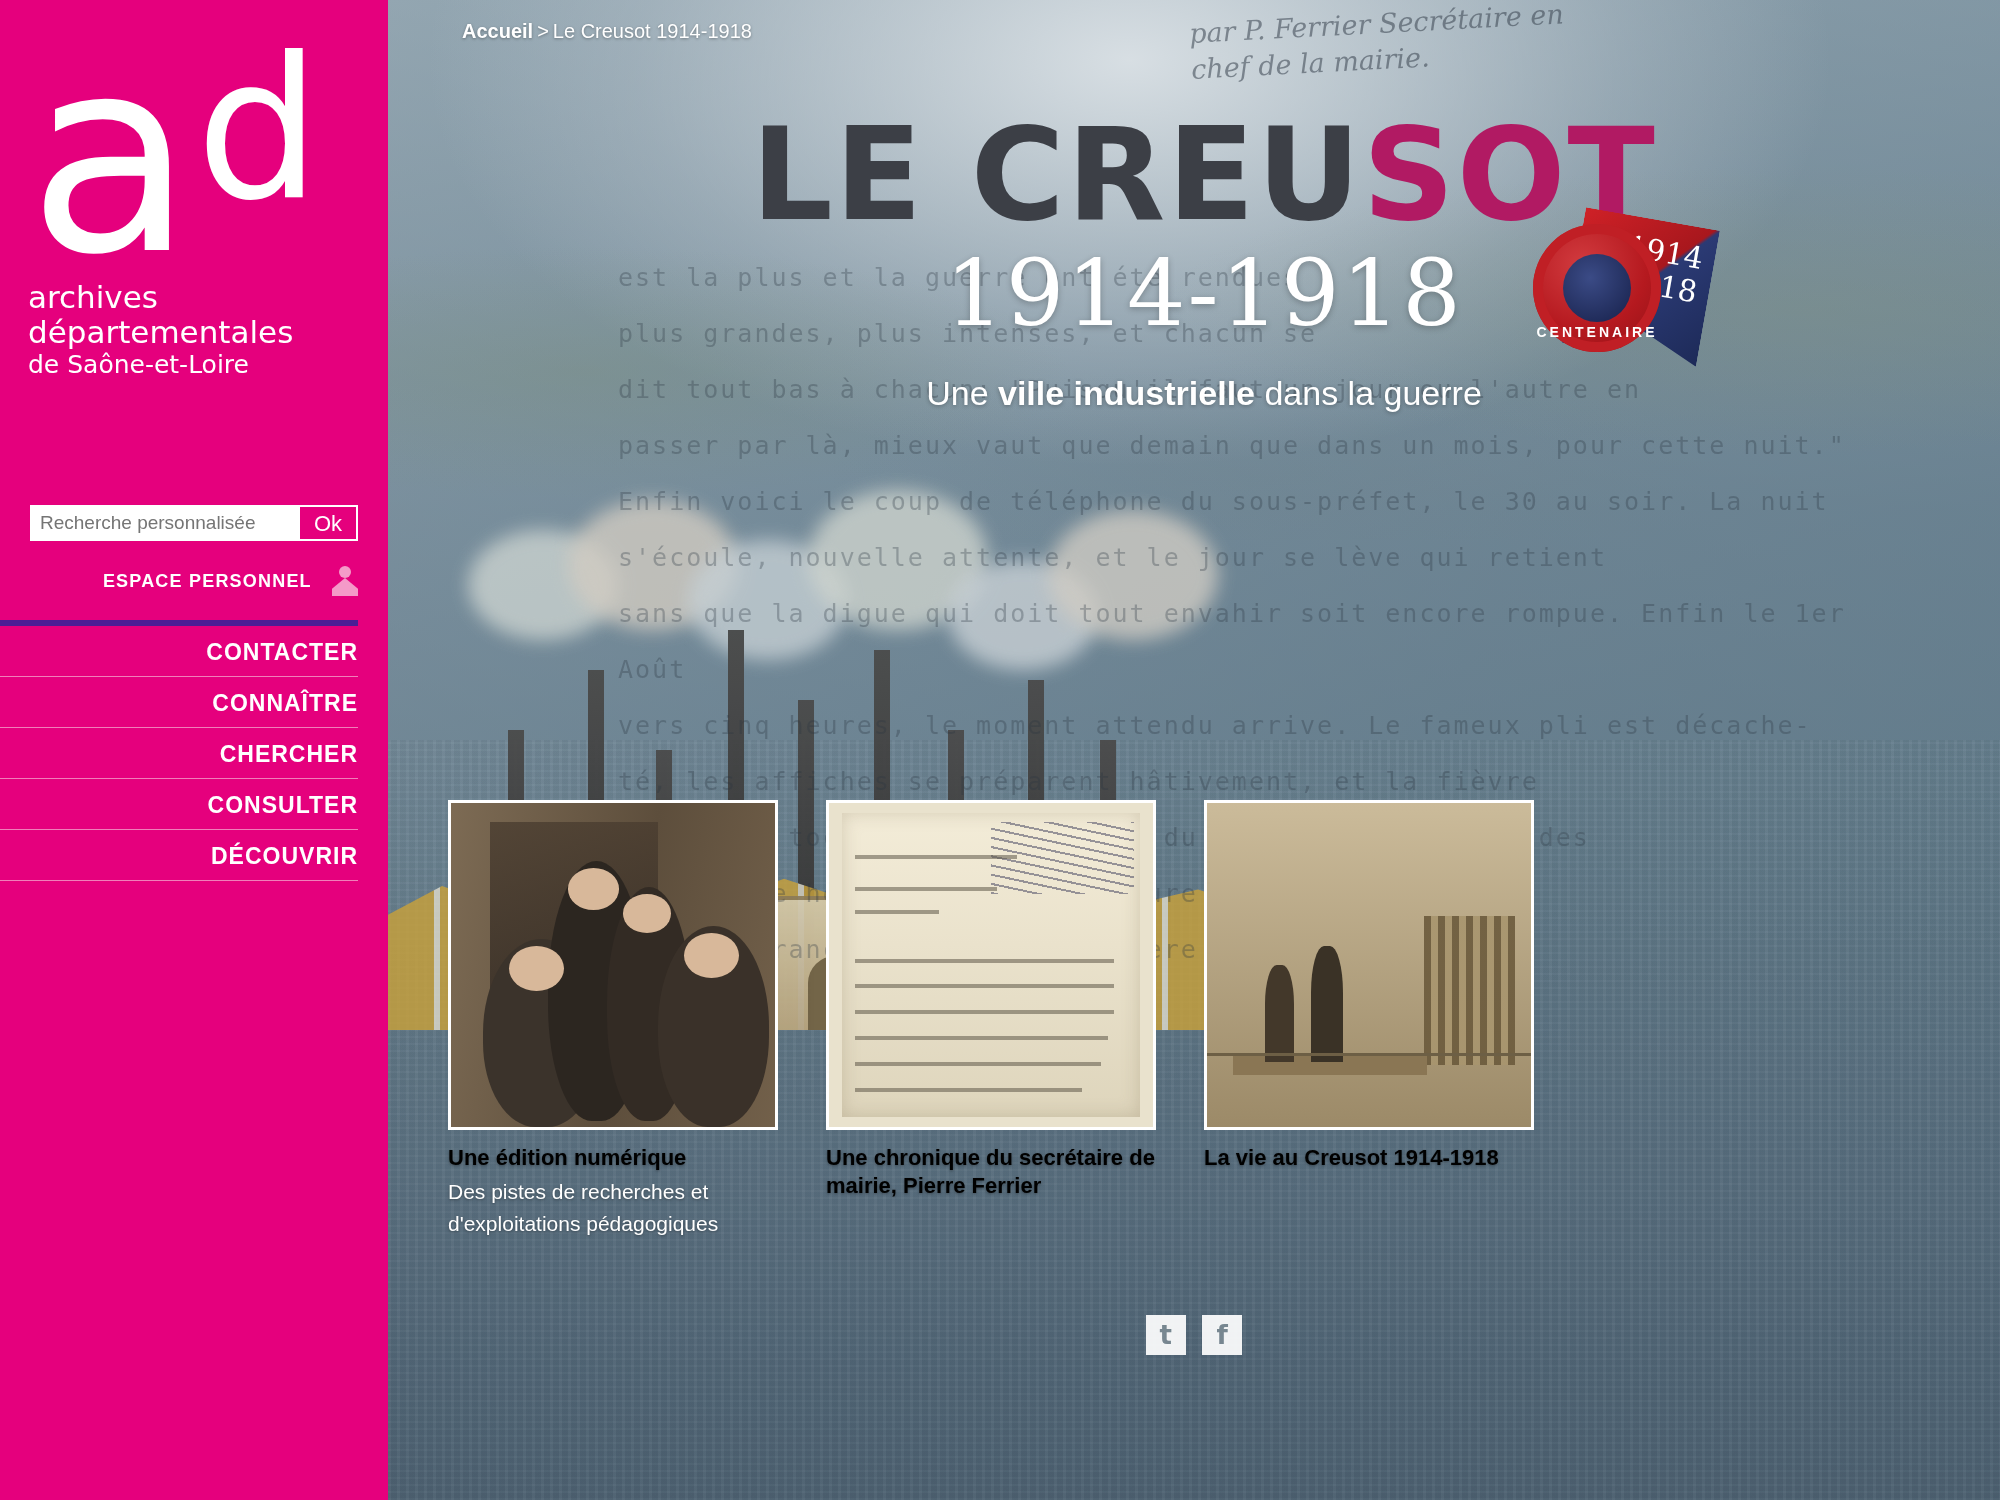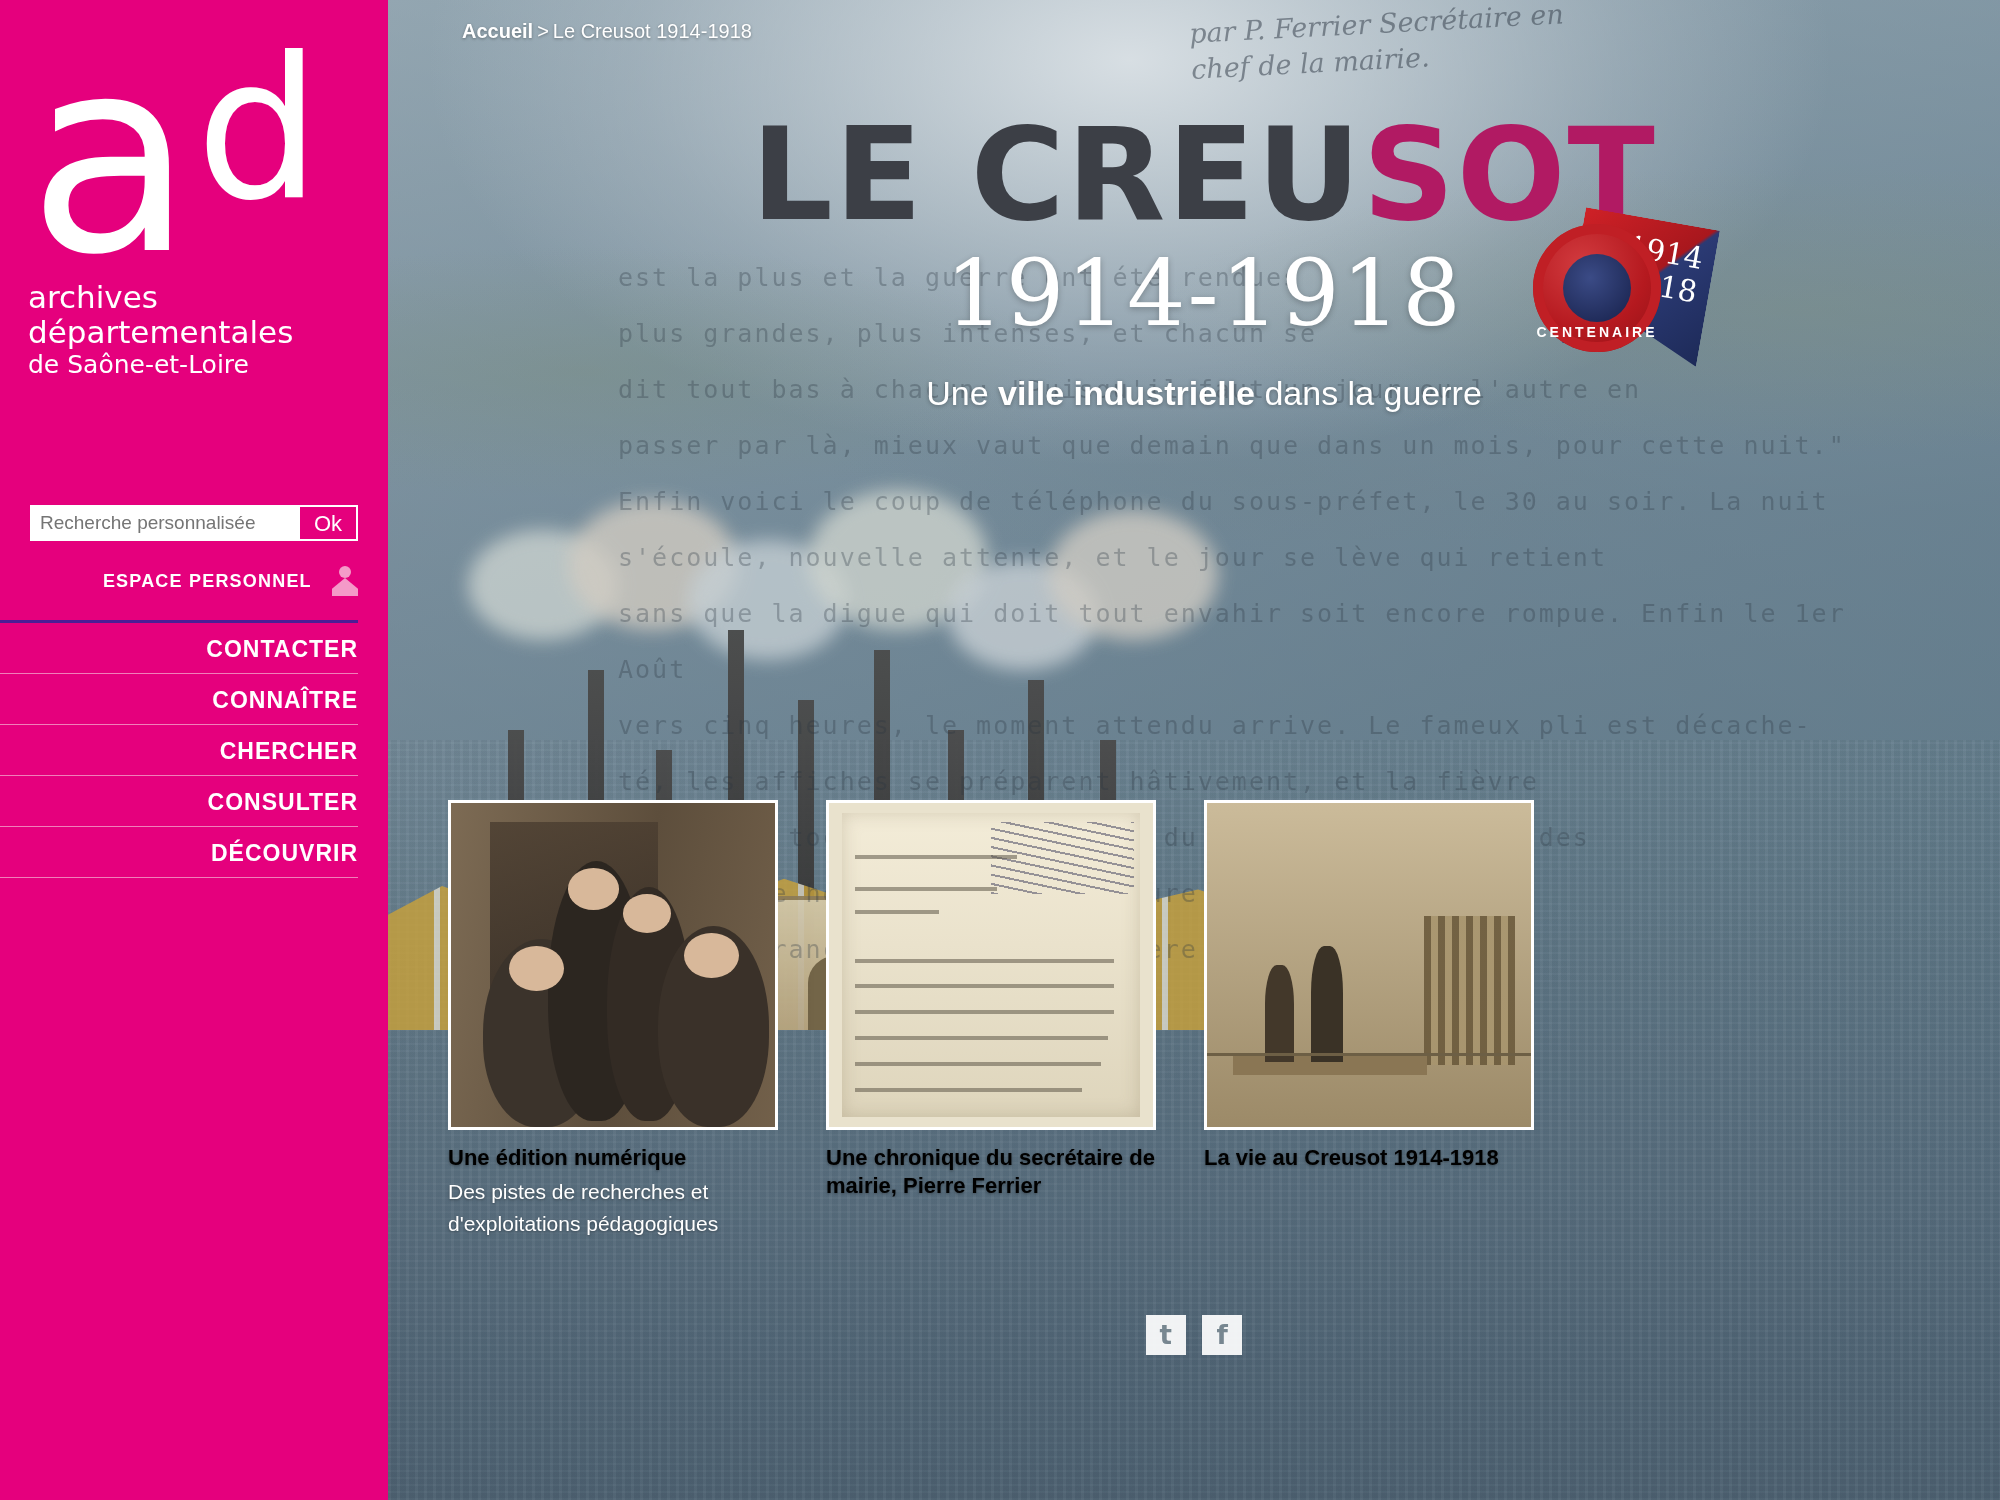--- a/index.html
+++ b/index.html
@@ -139,21 +139,21 @@
     text-align: right;
     color: #ffffff;
     font-size: 23px;
     font-weight: bold;
     letter-spacing: 1px;
     padding: 13px 0 10px 0;
     border-bottom: 1px solid #f07fb9;
     text-decoration: none;
     cursor: pointer;
   }
-  .nav-item:first-child { border-top: 3px solid #4c1d95; }
+  .nav-item:first-child { border-top: 6px solid #4c1d95; }
 
   
   .main {
     position: absolute;
     left: 388px; top: 0;
     width: 1612px; height: 1500px;
     overflow: hidden;
     background: #6d8492;
   }
   .hero-bg {

